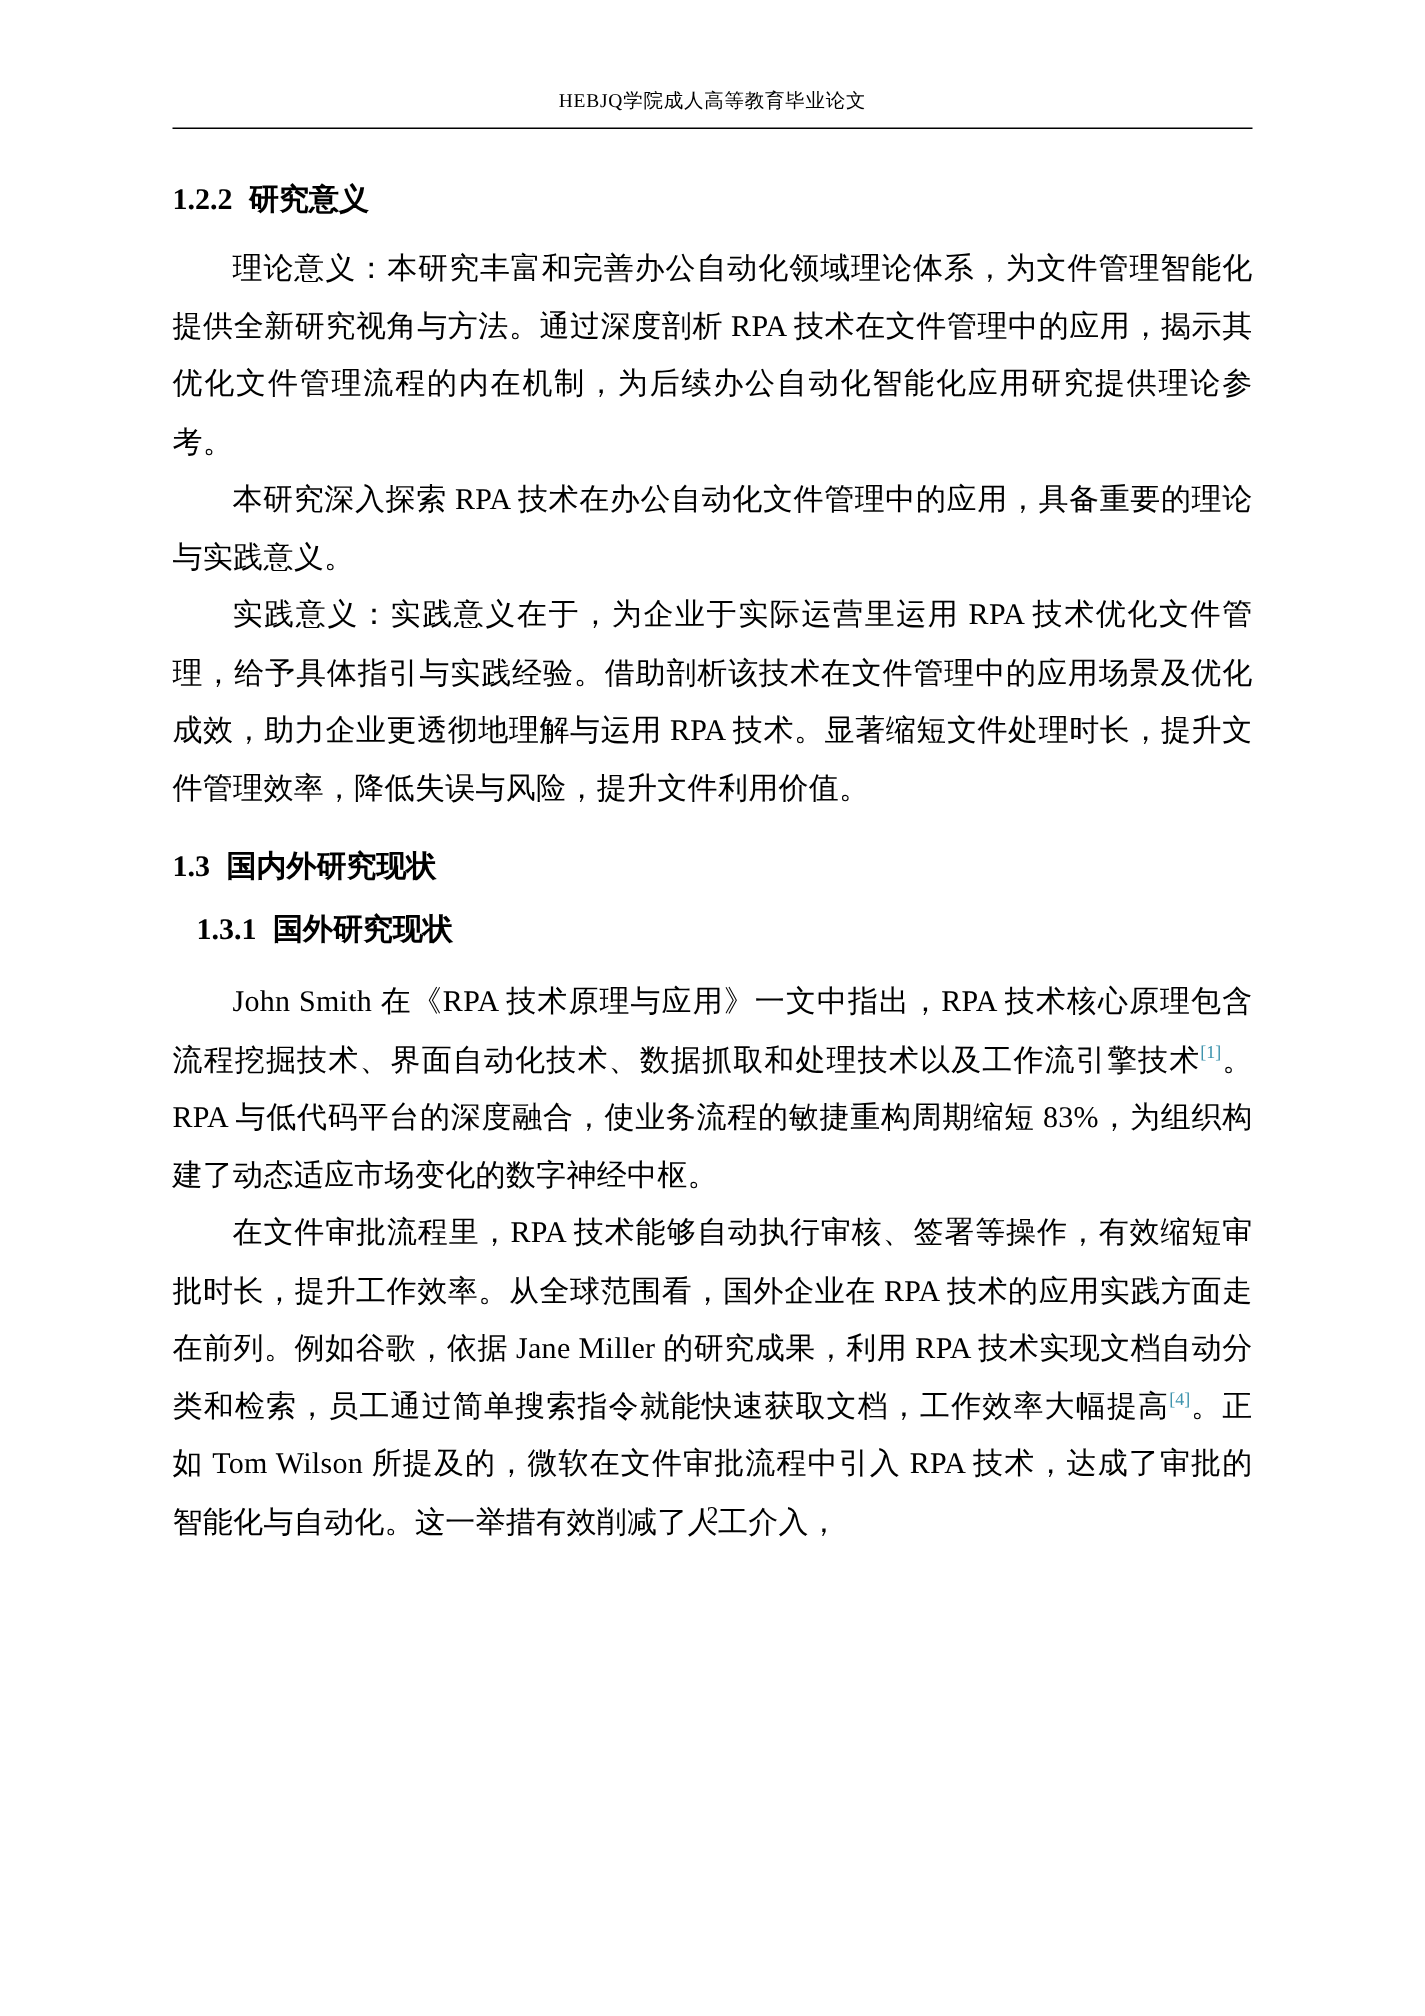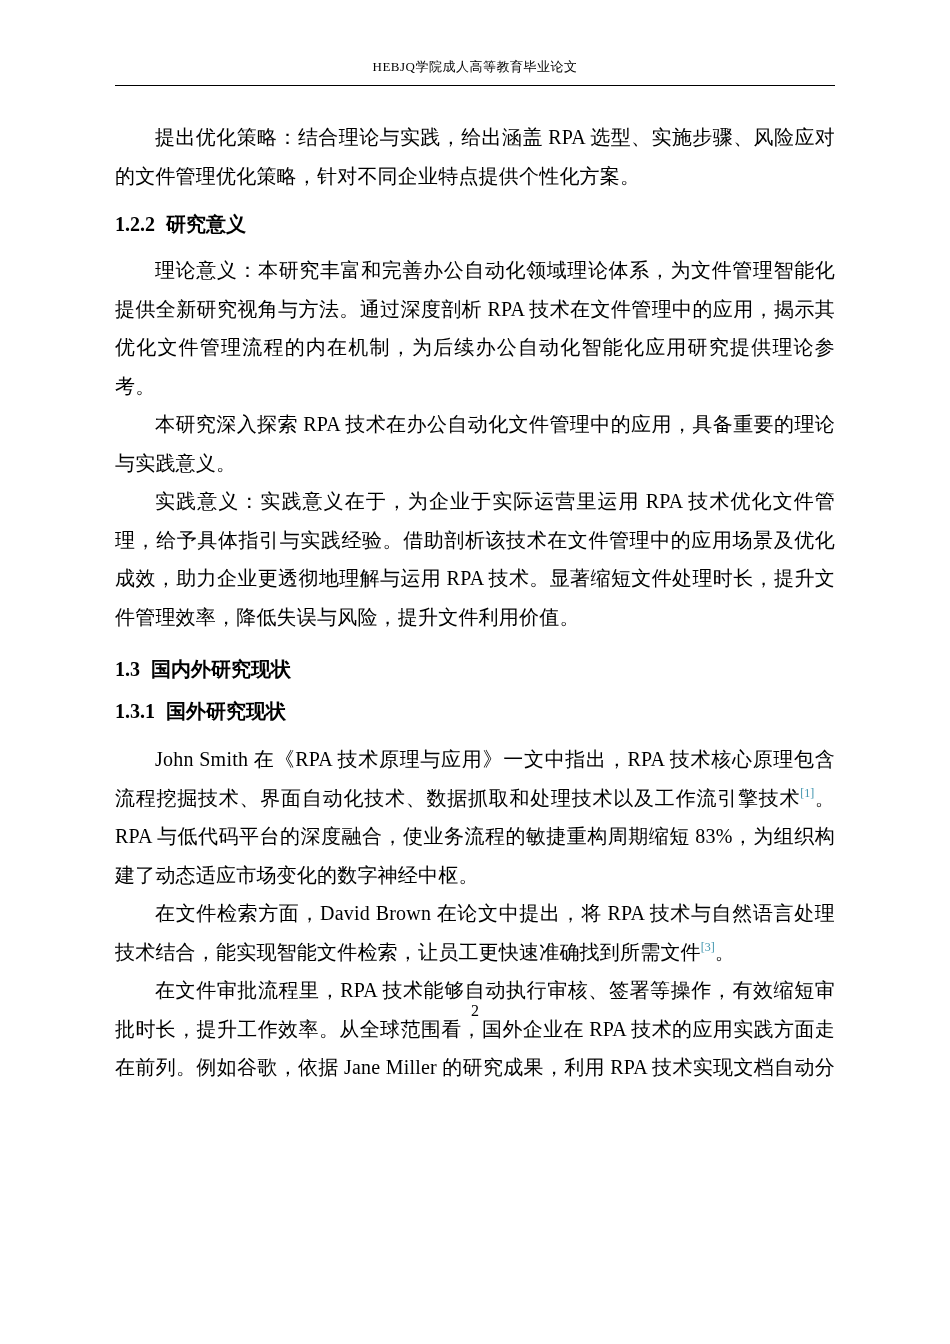--- a/index.html
+++ b/index.html
@@ -45,21 +45,21 @@
     font-weight: bold;
     margin: 16px 0 10px 0;
     line-height: 34px;
   }
   .heading-3 {
     font-size: 20px;
     font-weight: bold;
     line-height: 30px;
   }
   .heading-3.h-122 { margin: 14px 0 12px 0; }
-  .heading-3.h-131 { margin: 10px 0 14px 0; }
+  .heading-3.h-131 { margin: 10px 0 14px 16px; }
   .h-num {
     font-family: "Liberation Serif", serif;
     font-weight: bold;
   }
   .h-title {
     font-family: "Liberation Sans", sans-serif;
     font-weight: bold;
     margin-left: 0.55em;
   }
   .doc-footer {
@@ -75,21 +75,20 @@
 </head>
 <body>
 
 <div class="page">
 
   <div class="doc-header">
     <span>HEBJQ学院成人高等教育毕业论文</span>
   </div>
 
 
-  <p class="body-para">提出优化策略：结合理论与实践，给出涵盖 RPA 选型、实施步骤、风险应对的文件管理优化策略，针对不同企业特点提供个性化方案。</p>
 
   <h3 class="heading-3 h-122">
     <span class="h-num">1.2.2</span><span class="h-title">研究意义</span>
   </h3>
 
   <p class="body-para">理论意义：本研究丰富和完善办公自动化领域理论体系，为文件管理智能化提供全新研究视角与方法。通过深度剖析 RPA 技术在文件管理中的应用，揭示其优化文件管理流程的内在机制，为后续办公自动化智能化应用研究提供理论参考。</p>
 
   <p class="body-para">本研究深入探索 RPA 技术在办公自动化文件管理中的应用，具备重要的理论与实践意义。</p>
 
   <p class="body-para">实践意义：实践意义在于，为企业于实际运营里运用 RPA 技术优化文件管理，给予具体指引与实践经验。借助剖析该技术在文件管理中的应用场景及优化成效，助力企业更透彻地理解与运用 RPA 技术。显著缩短文件处理时长，提升文件管理效率，降低失误与风险，提升文件利用价值。</p>
@@ -98,21 +97,20 @@
     <span class="h-num">1.3</span><span class="h-title">国内外研究现状</span>
   </h2>
 
   <h3 class="heading-3 h-131">
     <span class="h-num">1.3.1</span><span class="h-title">国外研究现状</span>
   </h3>
 
   <p class="body-para"><span>John Smith 在《RPA 技术原理与应用》一文中指出，RPA 技术核心原理包含流程挖掘技术、界面自动化技术、数据抓取和处理技术以及工作流引擎技术</span><sup class="ref">[1]</sup><span>。RPA 与低代码平台的深度融合，使业务流程的敏捷重构周期缩短 83%，为组织构建了动态适应市场变化的数字神经中枢。</span></p>
 
 
-  <p class="body-para"><span>在文件检索方面，David Brown 在论文中提出，将 RPA 技术与自然语言处理技术结合，能实现智能文件检索，让员工更快速准确找到所需文件</span><sup class="ref">[3]</sup><span>。</span></p>
 
   <p class="body-para"><span>在文件审批流程里，RPA 技术能够自动执行审核、签署等操作，有效缩短审批时长，提升工作效率。从全球范围看，国外企业在 RPA 技术的应用实践方面走在前列。例如谷歌，依据 Jane Miller 的研究成果，利用 RPA 技术实现文档自动分类和检索，员工通过简单搜索指令就能快速获取文档，工作效率大幅提高</span><sup class="ref">[4]</sup><span>。正如 Tom Wilson 所提及的，微软在文件审批流程中引入 RPA 技术，达成了审批的智能化与自动化。这一举措有效削减了人工介入，</span></p>
 
   <div class="doc-footer">
     <span>2</span>
   </div>
 
 </div>
 
 </body></html>

